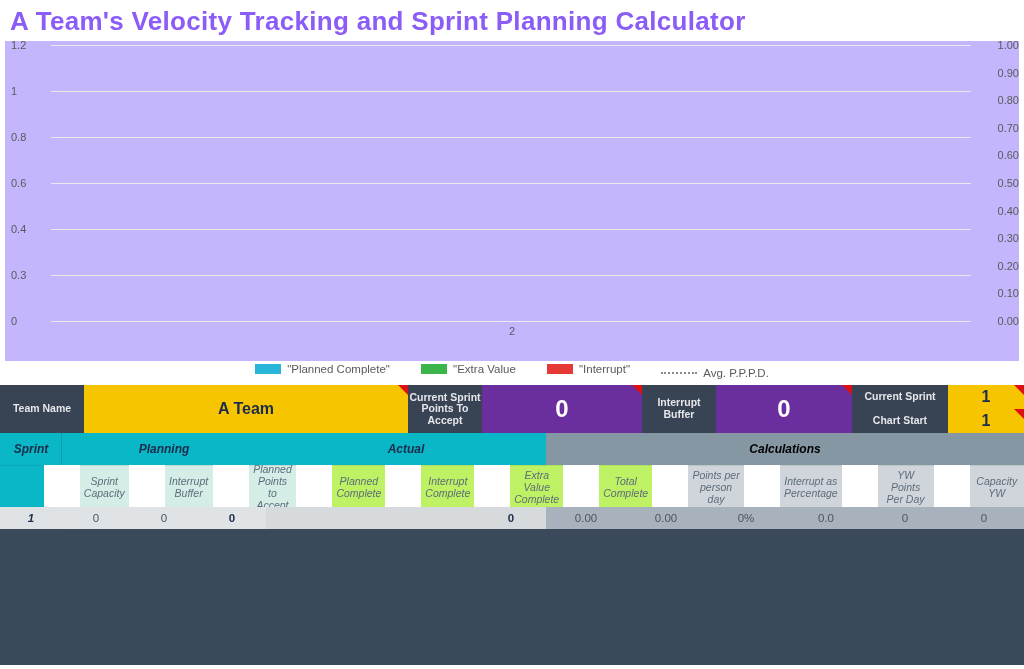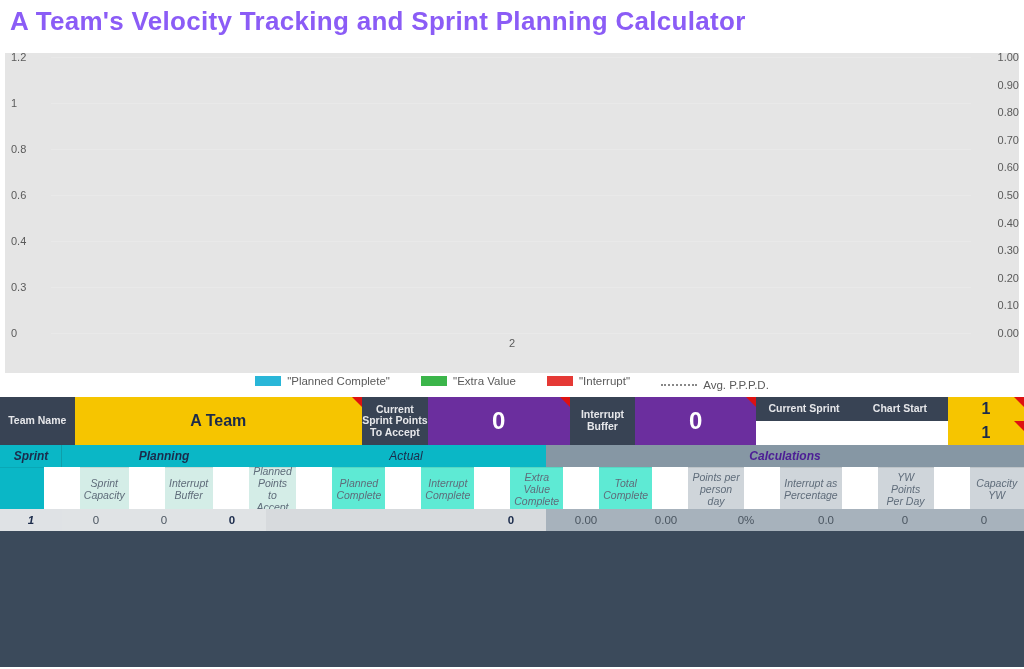--- a/index.html
+++ b/index.html
@@ -14,22 +14,22 @@
     padding: 6px 10px 2px 10px;
     letter-spacing: 0.3px;
     font-family: "Segoe UI", Arial, sans-serif;
   }
 
   
   .chart-area {
     position: relative;
     width: 1014px;
     height: 320px;
-    margin: 14px 5px 0 5px;
-    background: #e5e5e5;
+    margin: 2px 5px 0 5px;
+    background: #c4b5fd;
   }
   .y-axis-left, .y-axis-right {
     position: absolute;
     top: 4px;
     bottom: 40px;
     width: 44px;
     font-size: 11px;
     color: #5a5a5a;
   }
   .y-axis-left { left: 0; text-align: left; padding-left: 6px;}
@@ -101,33 +101,33 @@
     width: 0; height: 0;
     border-top: 10px solid #d11; border-left: 10px solid transparent;
   }
 
   .info .label-sm { font-size: 10.5px; font-weight: 700; }
   .info .big-num  { font-size: 24px; font-weight: 700; }
   .info .mid-num  { font-size: 16px; font-weight: 800; }
   .team-name-val { font-size: 16px; }
 
   
-  .grp-row { display:flex; width:100%; height:22px; }
+  .grp-row { display:flex; width:100%; height:32px; }
   .grp-sprint { width: 62px; background:#0ab7c6; display:flex; align-items:center; justify-content:center; font-weight:700; font-style:italic; color:#1b2b4b; font-size:12px; position:relative;}
   .grp-sprint::after{ content:""; position:absolute; right:0; top:0; bottom:0; width:1px; background:#0e9eaa; }
   .grp-plan   { width: 204px; background:#0ab7c6; color:#1b2b4b; font-weight:700; font-style:italic; display:flex; align-items:center; justify-content:center; font-size:12px; }
-  .grp-actual { width: 280px; background:#0ab7c6; color:#1b2b4b; font-weight:400; font-style:italic; display:flex; align-items:center; justify-content:center; font-size:12px; }
-  .grp-calc   { width: 478px; background:#8697a4; color:#4c1d95; font-weight:700; font-style:italic; display:flex; align-items:center; justify-content:center; font-size:12px; }
+  .grp-actual { width: 280px; background:#0ab7c6; color:#1b2b4b; font-weight:700; font-style:italic; display:flex; align-items:center; justify-content:center; font-size:12px; }
+  .grp-calc   { width: 478px; background:#8697a4; color:#000000; font-weight:700; font-style:italic; display:flex; align-items:center; justify-content:center; font-size:12px; }
 
   
   .sub-row { display:flex; width:100%; height:42px;gap:36px; }
   .sub { display:flex; align-items:center; justify-content:center; text-align:center; font-size:10.5px; color:#5f6c7a; font-style:italic; padding:2px 4px; border-top:1px solid rgba(0,0,0,0.08);}
   .sub-s     { width:62px;  background:#0ab7c6; }
   .sub-p     { background:#d4ede7; }
-  .sub-a     { background:#5eead4; }
+  .sub-a     { background:#bef264; }
   .sub-c     { background:#cfd5da; }
   .w68 { width:68px; } .w70{width:70px;} .w78{width:78px;} .w80{width:80px;}
 
   
   .data-row { display:flex; width:100%; height:22px; }
   .dc { display:flex; align-items:center; justify-content:center; font-size:11.5px; color:#4a5560; }
   .dc-s { width:62px; background:#dfe2e5; font-weight:800; font-style:italic; color:#1b2b4b; }
   .dc-p { background:#e0e3e5; width:68px;}
   .dc-p2{ background:#e0e3e5; width:68px;}
   .dc-p3{ background:#e0e3e5; width:68px; font-weight:800; color:#1b2b4b;}
@@ -200,21 +200,21 @@
   </div>
 
   <div class="info">
     <div class="info-row">
       <div class="cell iw-A h48 bg-dark label-sm">Team Name</div>
       <div class="cell iw-B h48 bg-yellow team-name-val tri-note">A Team</div>
       <div class="cell iw-C h48 bg-dark label-sm">Current Sprint Points To Accept</div>
       <div class="cell iw-D h48 bg-purple big-num tri-note">0</div>
       <div class="cell iw-E h48 bg-dark label-sm">Interrupt Buffer</div>
       <div class="cell iw-F h48 bg-purple big-num tri-note">0</div>
-      <div style="display:flex; flex-direction:row;">
+      <div style="display:flex; flex-direction:column;">
         <div class="cell iw-G h24 bg-dark label-sm">Current Sprint</div>
         <div class="cell iw-G h24 bg-dark label-sm">Chart Start</div>
       </div>
       <div style="display:flex; flex-direction:column;">
         <div class="cell iw-H h24 bg-yellow mid-num tri-note">1</div>
         <div class="cell iw-H h24 bg-yellow mid-num tri-note">1</div>
       </div>
     </div>
   </div>
 

